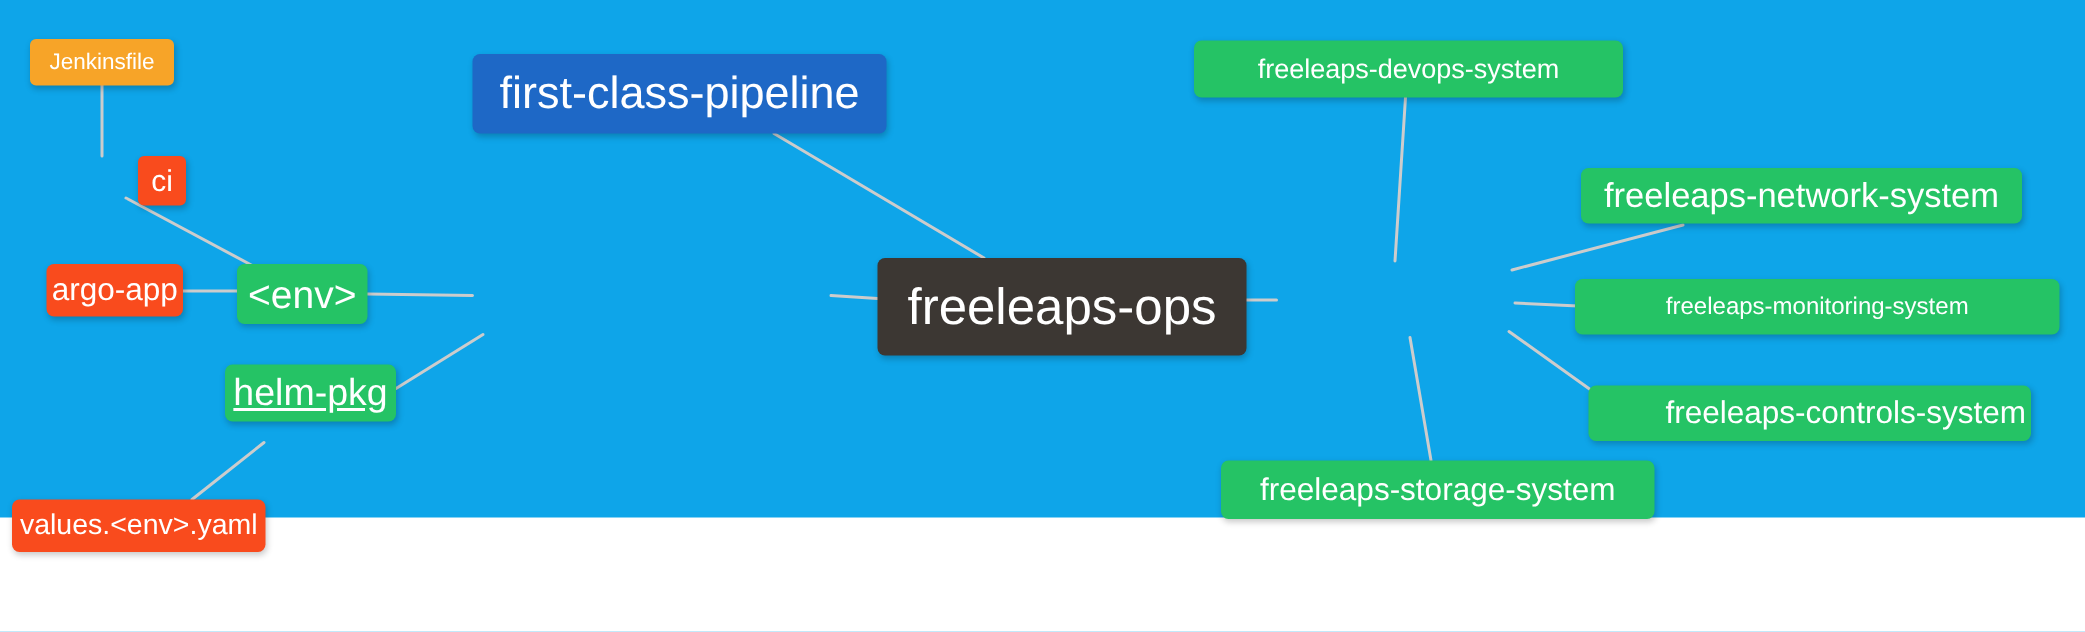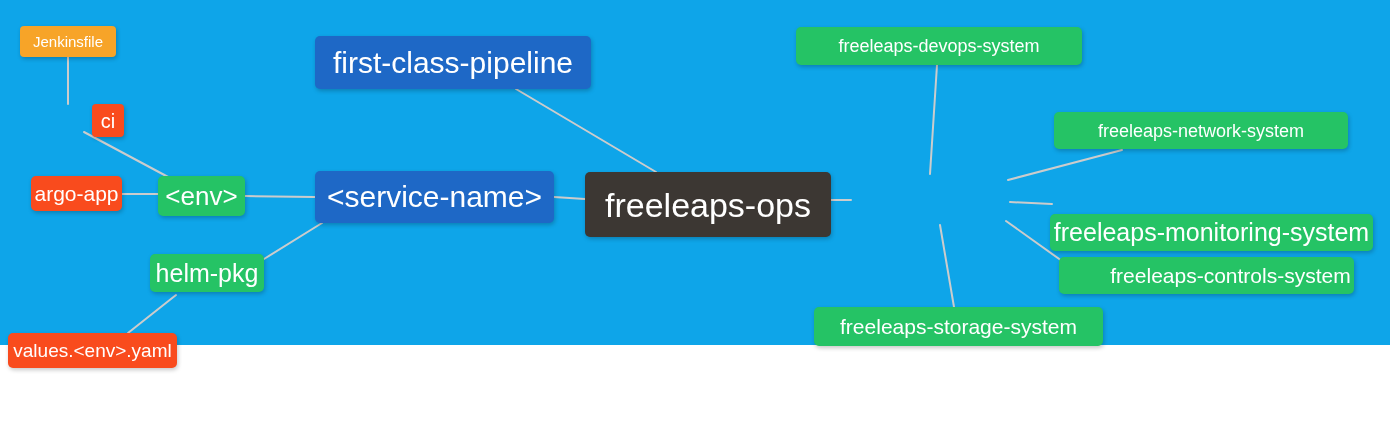--- a/index.html
+++ b/index.html
@@ -23,29 +23,29 @@
     box-shadow: 1px 2px 4px rgba(0,0,0,0.22);
     cursor: pointer;
     line-height: 1;
   }
 
   
   .n-jenkinsfile { left: 20px;  top: 26px;  width: 96px;  height: 31px; font-size: 15px; border-radius: 4px; }
   .n-ci         { left: 53px;  top: 104px; width: 32px;  height: 33px; font-size: 20px; border-radius: 4px; margin-left: 39px; }
   .n-argo       { left: 31px;  top: 176px; width: 91px;  height: 35px; font-size: 21px; }
   .n-env        { left: 158px; top: 176px; width: 87px;  height: 40px; font-size: 26px; }
-  .n-helm       { left: 150px; top: 254px; width: 114px; height: 38px; font-size: 25px; }
+  .n-helm       { left: 150px; top: 243px; width: 114px; height: 38px; font-size: 25px; text-decoration: underline; }
   .n-values     { left: 8px;   top: 333px; width: 169px; height: 35px; font-size: 19px; }
   .n-pipeline   { left: 315px; top: 36px;  width: 276px; height: 53px; font-size: 30px; }
   .n-service    { left: 315px; top: 171px; width: 239px; height: 52px; font-size: 30px; }
   .n-root       { left: 585px; top: 172px; width: 246px; height: 65px; font-size: 34px; }
   .n-manifests  { left: 851px; top: 174px; width: 159px; height: 51px; font-size: 30px; }
   .n-devops     { left: 796px; top: 27px;  width: 286px; height: 38px; font-size: 18px; }
-  .n-network    { left: 1054px; top: 112px; width: 294px; height: 37px; font-size: 18px; }
-  .n-monitoring { left: 1050px; top: 186px; width: 323px; height: 37px; font-size: 25px; margin-top: 28px; }
+  .n-network    { left: 1054px; top: 112px; width: 294px; height: 37px; font-size: 23px; }
+  .n-monitoring { left: 1050px; top: 186px; width: 323px; height: 37px; font-size: 16px; }
   .n-controls   { left: 1059px; top: 257px; width: 295px; height: 37px; font-size: 21px; padding-left: 48px; }
   .n-storage    { left: 814px; top: 307px; width: 289px; height: 39px; font-size: 21px; }
 </style>
 </head>
 <body>
 
 <div class="canvas">
 
   <svg class="edges" width="1390" height="421" viewBox="0 0 1390 421">
     <g stroke="#CCCCCC">
@@ -66,21 +66,20 @@
     </g>
   </svg>
 
   <div class="node n-jenkinsfile" style="background-color: rgb(247, 164, 40);">Jenkinsfile</div>
   <div class="node n-ci" style="background-color: rgb(249, 75, 29);">ci</div>
   <div class="node n-argo" style="background-color: rgb(249, 75, 29);">argo-app</div>
   <div class="node n-env" style="background-color: rgb(37, 195, 101);">&lt;env&gt;</div>
   <div class="node n-helm" style="background-color: rgb(37, 195, 101);">helm-pkg</div>
   <div class="node n-values" style="background-color: rgb(249, 75, 29);">values.&lt;env&gt;.yaml</div>
   <div class="node n-pipeline" style="background-color: rgb(30, 104, 198);">first-class-pipeline</div>
-  <div class="node n-service" style="background-color: rgb(30, 104, 198);">&lt;service-name&gt;</div>
   <div class="node n-root" style="background-color: rgb(60, 55, 51);">freeleaps-ops</div>
   <div class="node n-devops" style="background-color: rgb(37, 195, 101);">freeleaps-devops-system</div>
   <div class="node n-network" style="background-color: rgb(37, 195, 101);">freeleaps-network-system</div>
   <div class="node n-monitoring" style="background-color: rgb(37, 195, 101);">freeleaps-monitoring-system</div>
   <div class="node n-controls" style="background-color: rgb(37, 195, 101);">freeleaps-controls-system</div>
   <div class="node n-storage" style="background-color: rgb(37, 195, 101);">freeleaps-storage-system</div>
 
 </div>
 
 </body></html>

